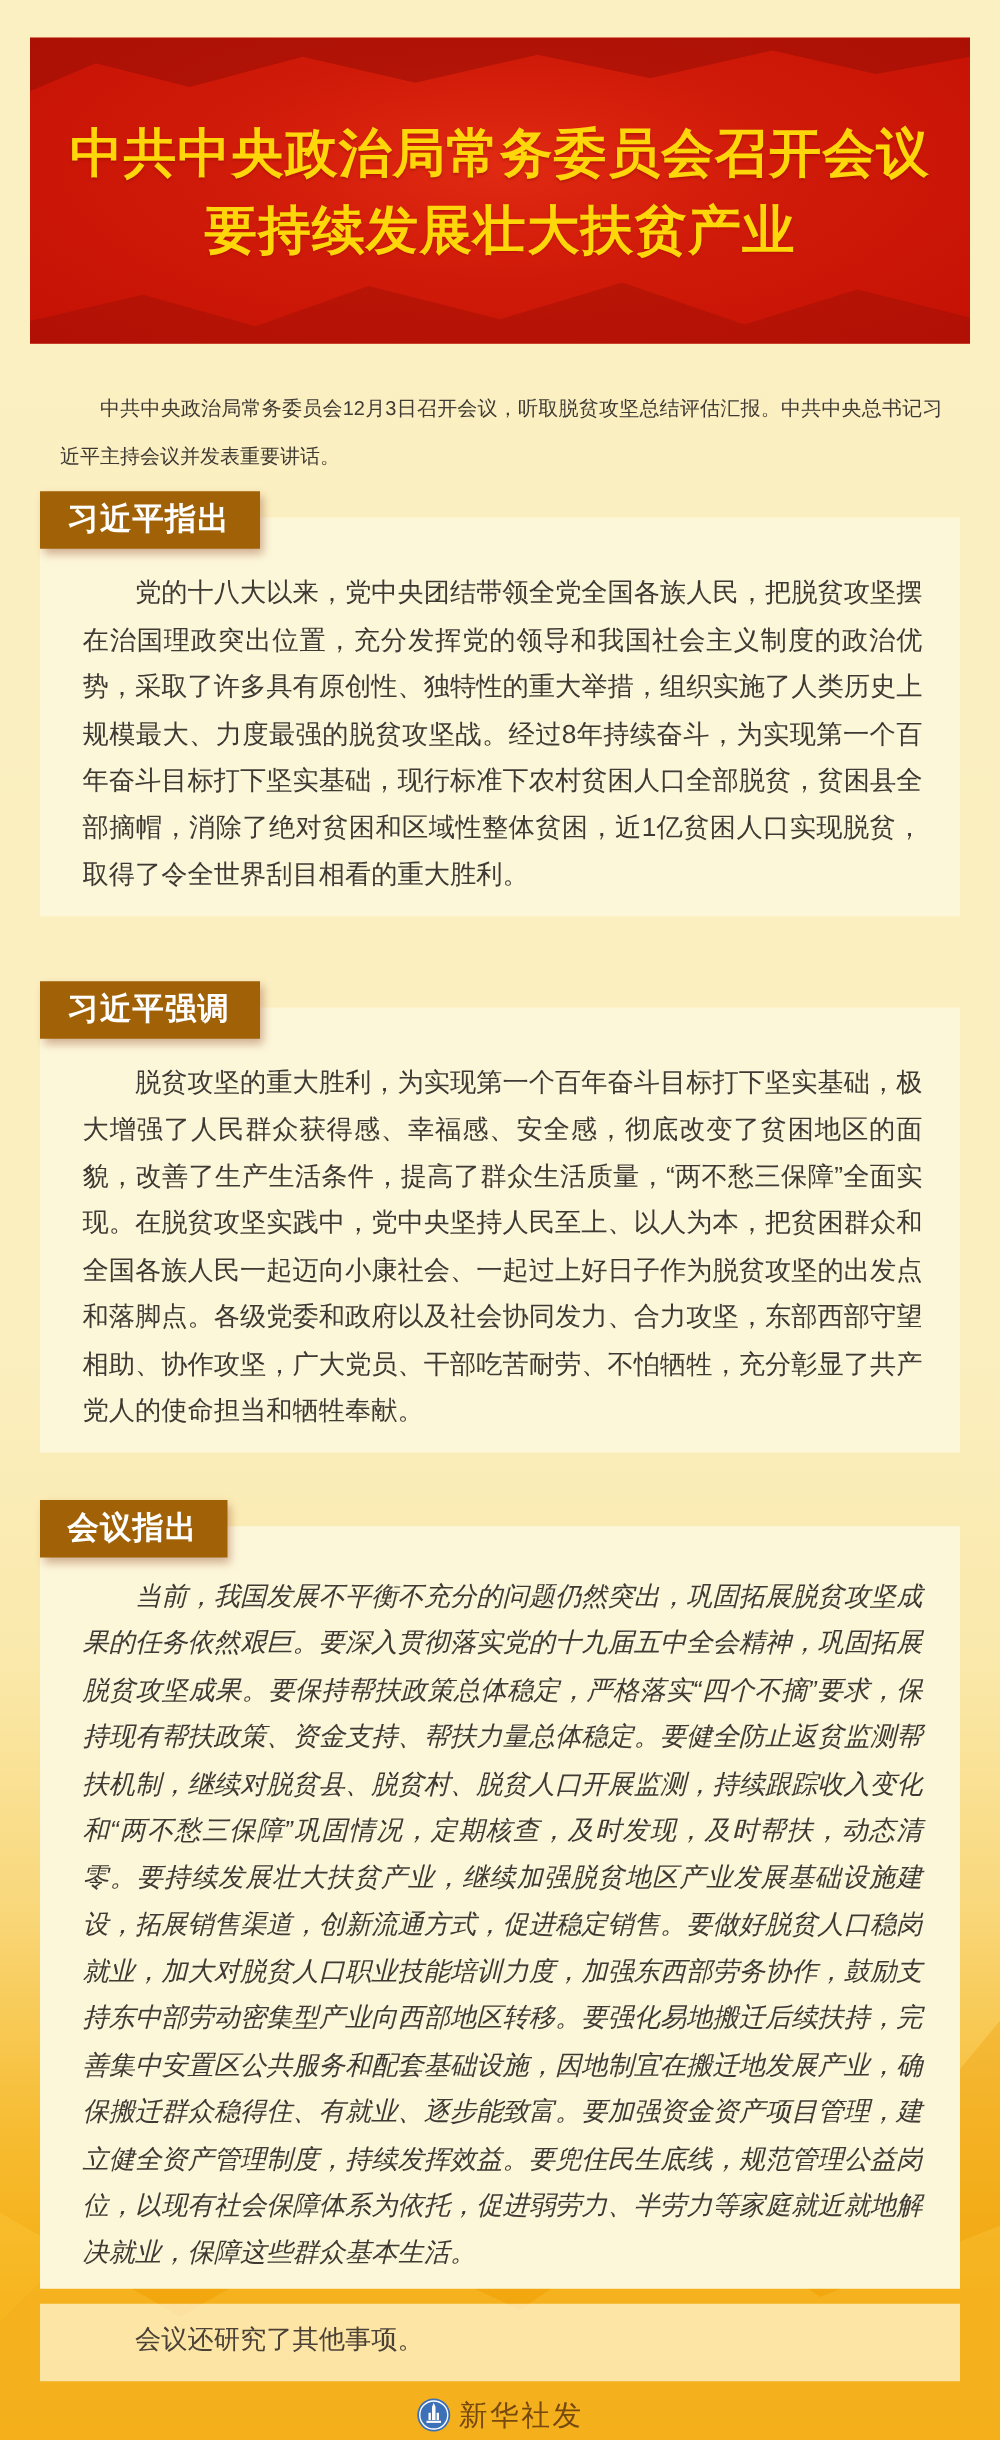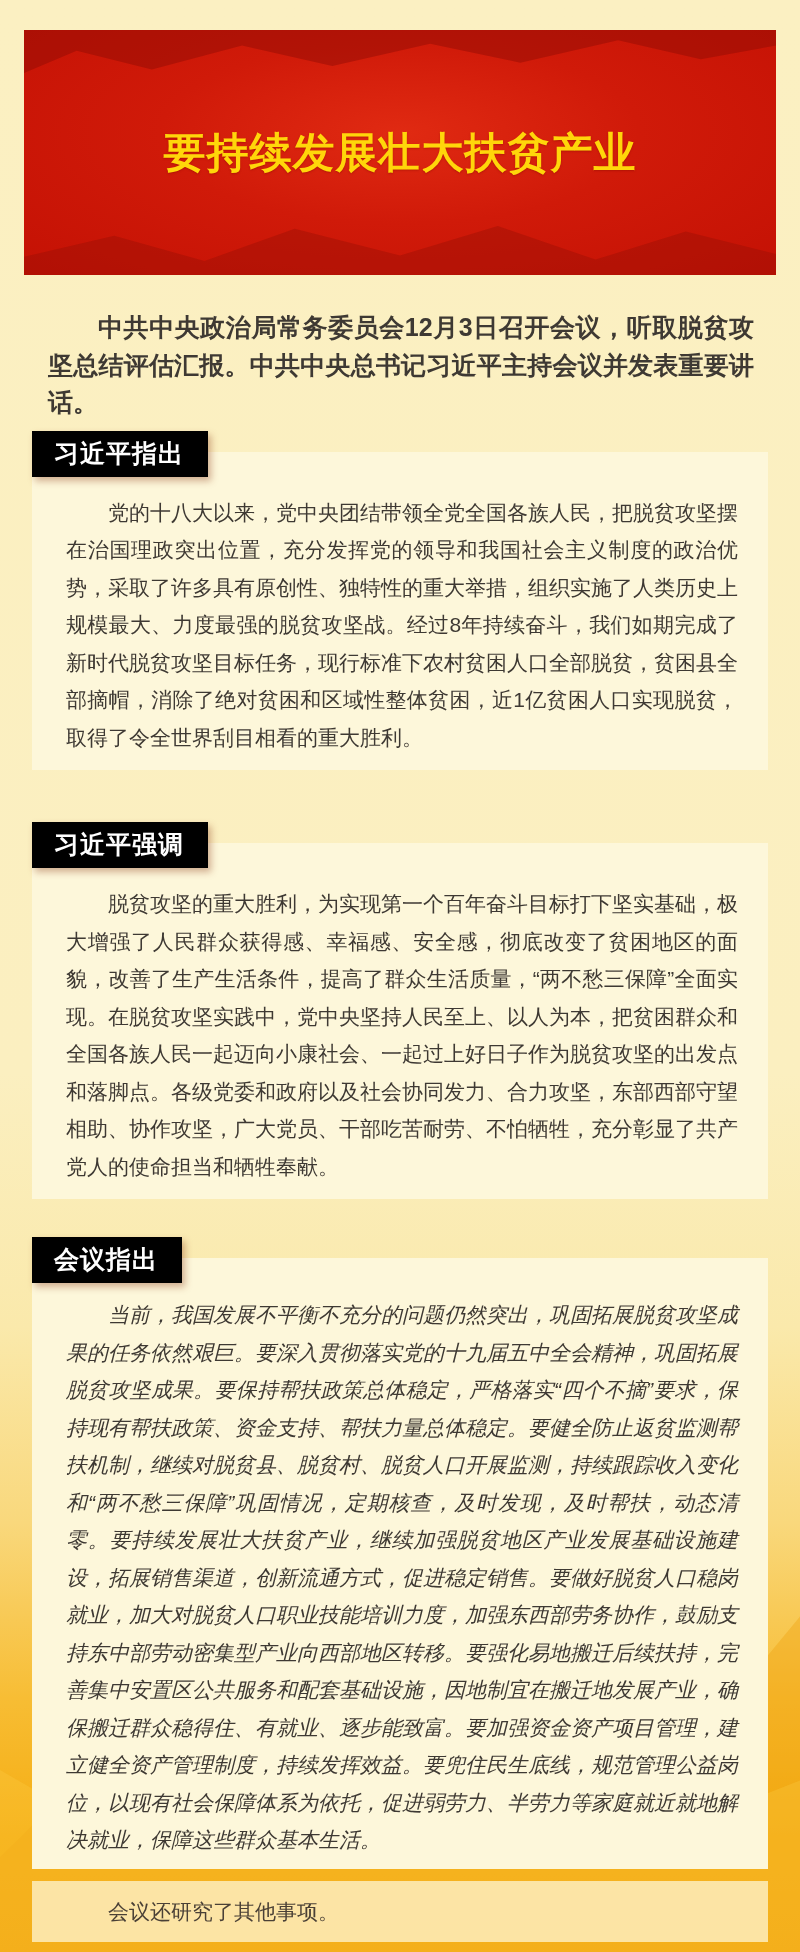--- a/index.html
+++ b/index.html
@@ -47,45 +47,45 @@
   .title-line{
     position:relative; z-index:2;
     color:#ffd60a; font-size:42px; font-weight:bold; line-height:61px;
     letter-spacing:1px; text-align:center; white-space:nowrap;
     text-shadow:0 1px 2px rgba(120,10,0,0.35);
   }
 
   
   .intro{
     margin:34px 46px 0 48px;
-    font-size:25px; line-height:37.5px; color:#3e3933;
-    text-indent:2em; text-align:justify; font-weight:700;
+    font-size:16px; line-height:37.5px; color:#3e3933;
+    text-indent:2em; text-align:justify; font-weight:400;
   }
   .section{ position:relative; }
   .s1{ margin-top:9px; } .s2{ margin-top:52px; } .s3{ margin-top:38px; }
   .label{
     position:relative; z-index:2; display:inline-block; margin-left:32px;
-    background:#000000; color:#ffffff;
+    background:#a16207; color:#ffffff;
     font-size:25px; font-weight:bold; line-height:25px;
     padding:10px 24px 11px 22px; letter-spacing:1px;
     box-shadow:3px 4px 7px rgba(130,40,10,0.35);
   }
   .box{
     position:relative; z-index:1;
     margin:-25px 32px 0; background:#fdf7da;
     padding:42px 30px 14px 34px;
   }
   .s3 .box{ padding:38px 30px 10px 34px;font-style:italic; }
   .box p{
     font-size:21px; line-height:37.5px; color:#3e3933;
     text-indent:2em; text-align:justify; font-weight:500;
   }
   .note{
     margin:12px 32px 0; background:rgba(255,248,218,0.72);
-    padding:12px 26px 12px 34px; position:relative; z-index:1;
+    padding:12px 26px 12px 34px; position:relative; z-index:1;font-family:Liberation Mono, monospace;
   }
   .note p{
     font-size:21px; line-height:37.5px; color:#4a4036;
     text-indent:2em; font-weight:500;
   }
 
   
   .footer{
     position:relative; z-index:1; margin-top:12px;
     display:flex; justify-content:center; align-items:center; gap:6px;
@@ -97,29 +97,30 @@
 <body>
 
 <div class="page">
 
   <div class="bg-ridge"></div>
   <div class="bg-ridge2"></div>
 
   <header class="banner">
     <div class="ridge-top"></div>
     <div class="ridge-bottom"></div>
+    <div class="title-line">中共中央政治局常务委员会召开会议</div>
     <div class="title-line">要持续发展壮大扶贫产业</div>
   </header>
 
   <p class="intro">中共中央政治局常务委员会12月3日召开会议，听取脱贫攻坚总结评估汇报。中共中央总书记习近平主持会议并发表重要讲话。</p>
 
   <section class="section s1">
     <div class="label">习近平指出</div>
     <div class="box">
-      <p>党的十八大以来，党中央团结带领全党全国各族人民，把脱贫攻坚摆在治国理政突出位置，充分发挥党的领导和我国社会主义制度的政治优势，采取了许多具有原创性、独特性的重大举措，组织实施了人类历史上规模最大、力度最强的脱贫攻坚战。经过8年持续奋斗，我们如期完成了新时代脱贫攻坚目标任务，现行标准下农村贫困人口全部脱贫，贫困县全部摘帽，消除了绝对贫困和区域性整体贫困，近1亿贫困人口实现脱贫，取得了令全世界刮目相看的重大胜利。</p>
+      <p>党的十八大以来，党中央团结带领全党全国各族人民，把脱贫攻坚摆在治国理政突出位置，充分发挥党的领导和我国社会主义制度的政治优势，采取了许多具有原创性、独特性的重大举措，组织实施了人类历史上规模最大、力度最强的脱贫攻坚战。经过8年持续奋斗，为实现第一个百年奋斗目标打下坚实基础，现行标准下农村贫困人口全部脱贫，贫困县全部摘帽，消除了绝对贫困和区域性整体贫困，近1亿贫困人口实现脱贫，取得了令全世界刮目相看的重大胜利。</p>
     </div>
   </section>
 
   <section class="section s2">
     <div class="label">习近平强调</div>
     <div class="box">
       <p>脱贫攻坚的重大胜利，为实现第一个百年奋斗目标打下坚实基础，极大增强了人民群众获得感、幸福感、安全感，彻底改变了贫困地区的面貌，改善了生产生活条件，提高了群众生活质量，“两不愁三保障”全面实现。在脱贫攻坚实践中，党中央坚持人民至上、以人为本，把贫困群众和全国各族人民一起迈向小康社会、一起过上好日子作为脱贫攻坚的出发点和落脚点。各级党委和政府以及社会协同发力、合力攻坚，东部西部守望相助、协作攻坚，广大党员、干部吃苦耐劳、不怕牺牲，充分彰显了共产党人的使命担当和牺牲奉献。</p>
     </div>
   </section>
 

